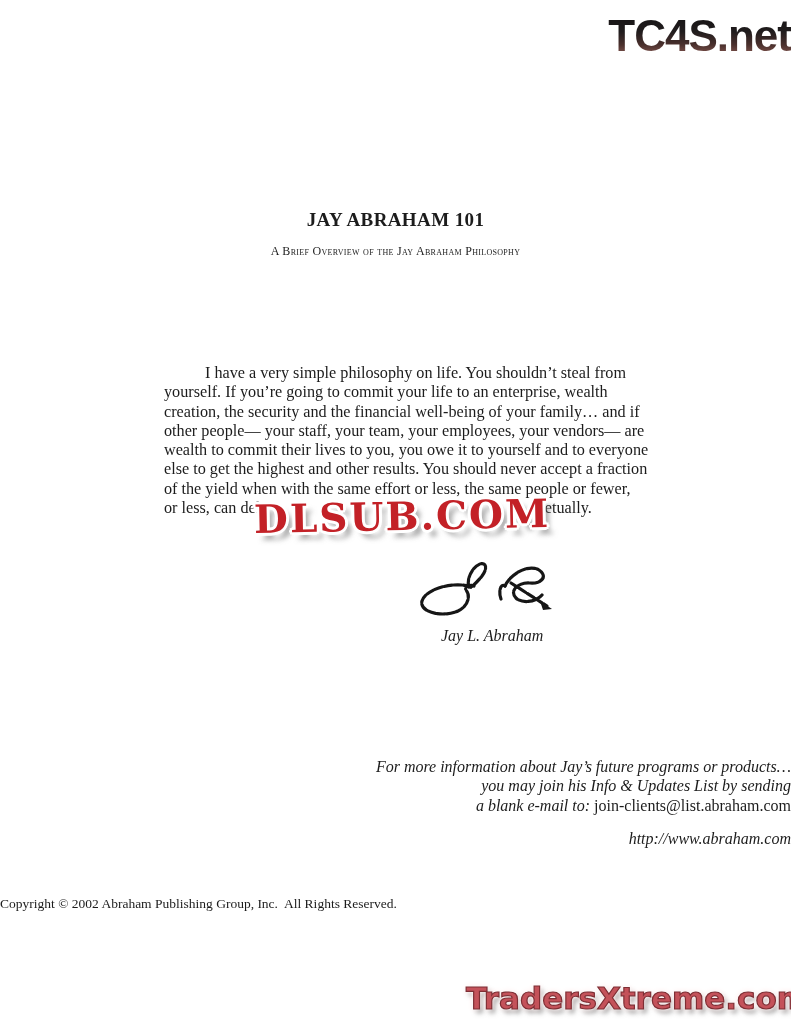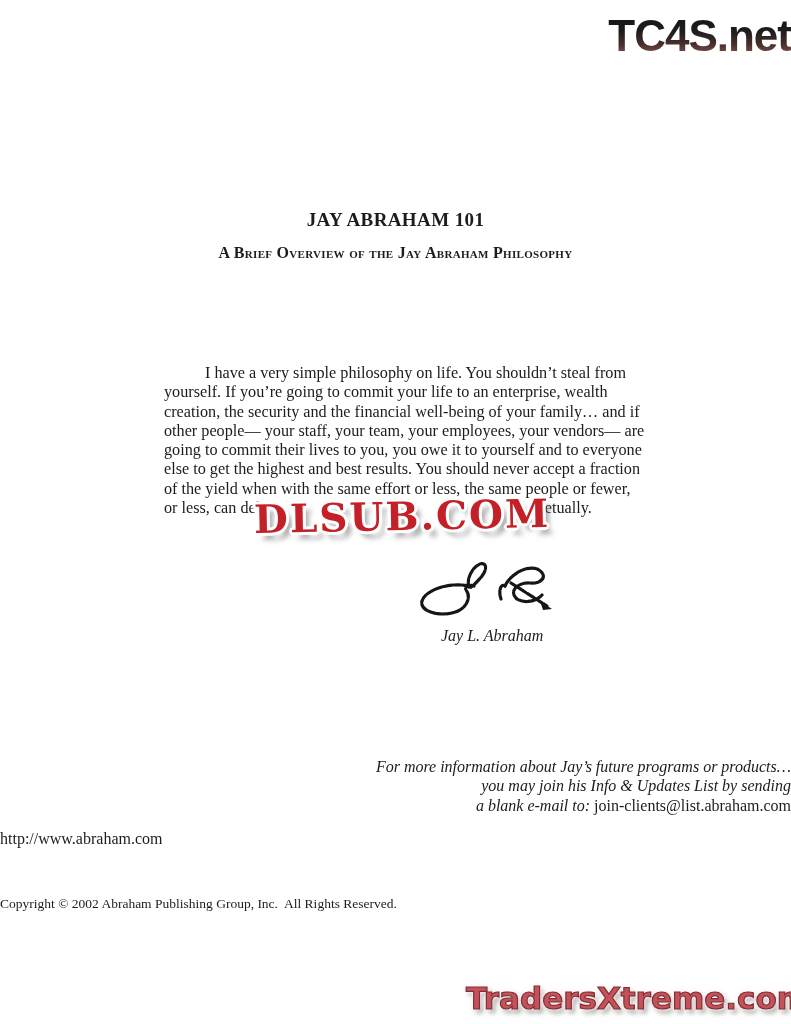--- a/index.html
+++ b/index.html
@@ -14,21 +14,21 @@
     position:absolute; top:6px; left:595px; width:196px;
     font-family:"Liberation Sans", sans-serif; font-weight:bold;
     font-size:44px; letter-spacing:-1px; line-height:1; text-align:right;
     background:linear-gradient(180deg,#161415 0%,#201c1d 40%,#4a302d 70%,#936058 100%);
     -webkit-background-clip:text; background-clip:text; color:transparent;
   }
 
   
   .header { position:absolute; top:201px; left:0; width:100%; text-align:center; }
   .title { font-size:19px; font-weight:bold; letter-spacing:0.4px; margin:0 0 13px 0; }
-  .subtitle { font-size:16px; font-weight:bold; font-variant:small-caps; letter-spacing:0.3px; margin:0 0 10px 0; }
+  .subtitle { font-size:12px; font-weight:normal; font-variant:small-caps; letter-spacing:0.3px; margin:0 0 10px 0; }
 
   
   .quote {
     position:absolute; left:164px; top:356px; width:480px;
     font-size:16.2px; line-height:19.3px; white-space:nowrap;
   }
   .quote .ln:first-child { text-indent:41px; }
   .gap-spacer { display:inline-block; width:272px; }
 
   
@@ -46,21 +46,21 @@
   
   .sig-svg { position:absolute; left:408px; top:550px; }
   .sig-name { position:absolute; left:441px; top:619px; font-style:italic; font-size:16px; }
 
   
   .contact {
     position:absolute; top:749px; left:0; width:100%;
     text-align:right; font-style:italic; font-size:16px; line-height:19.3px;
   }
   .contact .email { font-style:normal; }
-  .url { position:absolute; top:822px; left:0; width:100%; text-align:left; font-size:16px; }
+  .url { position:absolute; top:822px; left:0; width:100%; text-align:right; font-size:16px;font-style:italic; }
 
   .copyright {
     position:absolute; top:888px; left:0; width:100%;
     font-size:13.5px; white-space:pre;
   }
 
   
   .txtreme {
     position:absolute; top:975px; left:466px;
     font-family:"DejaVu Sans", sans-serif; font-weight:bold;
@@ -81,22 +81,22 @@
   <div class="header">
     <div class="title">JAY ABRAHAM 101</div>
     <div class="subtitle">A Brief Overview of the Jay Abraham Philosophy</div>
   </div>
 
   <div class="quote">
     <div class="ln">I have a very simple philosophy on life. You shouldn’t steal from</div>
     <div class="ln">yourself. If you’re going to commit your life to an enterprise, wealth</div>
     <div class="ln">creation, the security and the financial well-being of your family… and if</div>
     <div class="ln">other people— your staff, your team, your employees, your vendors— are</div>
-    <div class="ln">going to commit their lives to you, you owe it to yourself and to everyone</div>
-    <div class="ln">else to get the highest and best results. You should never accept a fraction</div>
+    <div class="ln">wealth to commit their lives to you, you owe it to yourself and to everyone</div>
+    <div class="ln">else to get the highest and other results. You should never accept a fraction</div>
     <div class="ln">of the yield when with the same effort or less, the same people or fewer,</div>
     <div class="ln"><span>or less, can deli</span><span class="gap-spacer"></span><span>petually.</span></div>
   </div>
 
   <div class="dlsub">DLSUB.COM</div>
 
   <svg class="sig-svg" width="150" height="64" viewBox="0 0 150 64">
     <g fill="none" stroke="#161616" stroke-width="3.2" stroke-linecap="round" stroke-dasharray="8 1.6">
       <path d="M 61 29 C 58 22, 64 9, 72 6 C 78 4, 80 10, 74 18 C 70 23, 66 27, 63 29"></path>
       <path d="M 63 29 C 48 23, 18 30, 14 43 C 11 54, 34 60, 50 53 C 60 48, 63 38, 58 32 C 56 29, 62 26, 66 28"></path>

